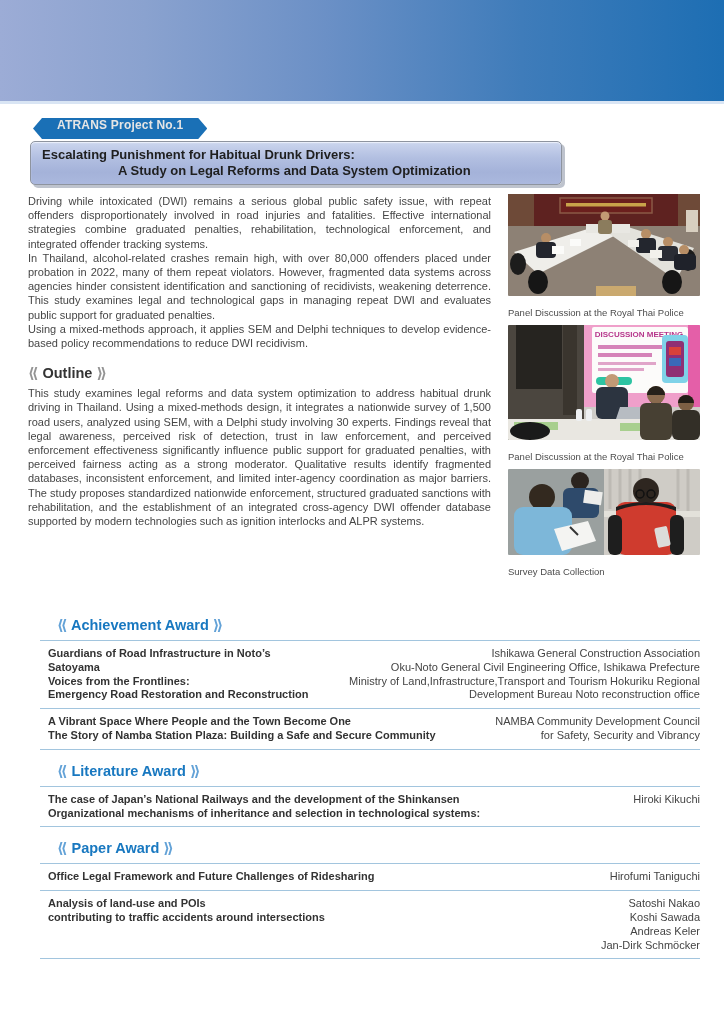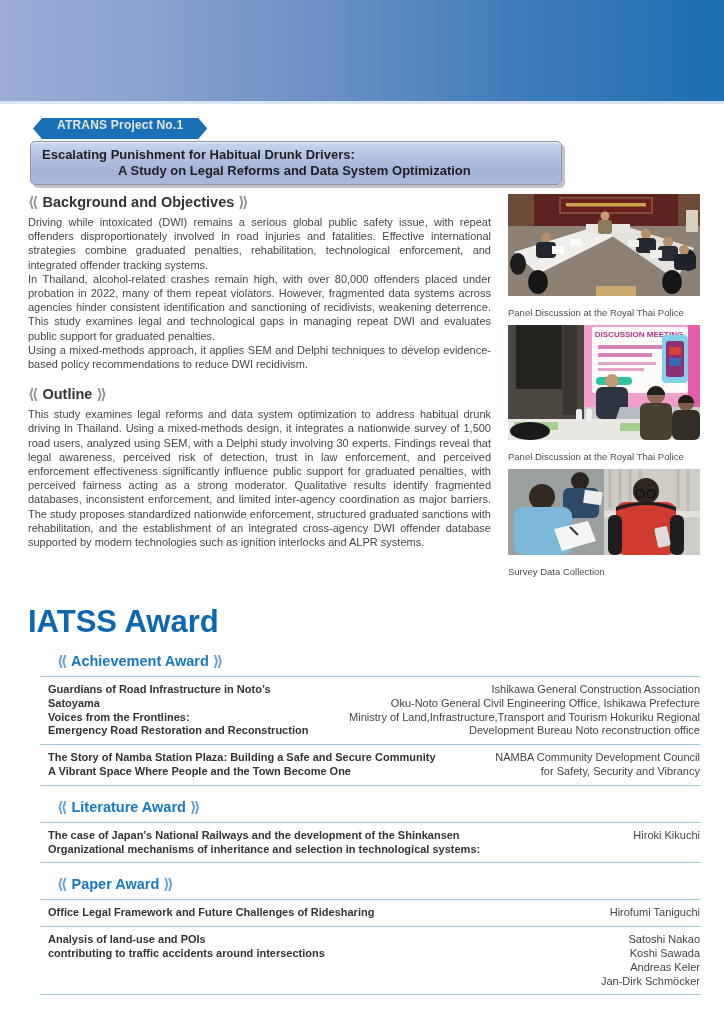--- a/index.html
+++ b/index.html
@@ -58,21 +58,20 @@
   </div>
 
   <div class="title-box">
     <div class="title-l1">Escalating Punishment for Habitual Drunk Drivers:</div>
     <div class="title-l2">A Study on Legal Reforms and Data System Optimization</div>
   </div>
 
   <div class="project">
     <div class="proj-text">
 
-      <h3 class="sec-h"><span class="br">⟪</span> <span>Background and Objectives</span> <span class="br">⟫</span></h3>
       <p class="body-p">Driving while intoxicated (DWI) remains a serious global public safety issue, with repeat offenders disproportionately involved in road injuries and fatalities. Effective international strategies combine graduated penalties, rehabilitation, technological enforcement, and integrated offender tracking systems.</p>
       <p class="body-p">In Thailand, alcohol-related crashes remain high, with over 80,000 offenders placed under probation in 2022, many of them repeat violators. However, fragmented data systems across agencies hinder consistent identification and sanctioning of recidivists, weakening deterrence. This study examines legal and technological gaps in managing repeat DWI and evaluates public support for graduated penalties.</p>
       <p class="body-p">Using a mixed-methods approach, it applies SEM and Delphi techniques to develop evidence-based policy recommendations to reduce DWI recidivism.</p>
 
       <h3 class="sec-h outline"><span class="br">⟪</span> <span>Outline</span> <span class="br">⟫</span></h3>
       <p class="body-p">This study examines legal reforms and data system optimization to address habitual drunk driving in Thailand. Using a mixed-methods design, it integrates a nationwide survey of 1,500 road users, analyzed using SEM, with a Delphi study involving 30 experts. Findings reveal that legal awareness, perceived risk of detection, trust in law enforcement, and perceived enforcement effectiveness significantly influence public support for graduated penalties, with perceived fairness acting as a strong moderator. Qualitative results identify fragmented databases, inconsistent enforcement, and limited inter-agency coordination as major barriers. The study proposes standardized nationwide enforcement, structured graduated sanctions with rehabilitation, and the establishment of an integrated cross-agency DWI offender database supported by modern technologies such as ignition interlocks and ALPR systems.</p>
     </div>
 
     <div class="proj-photos">
 
@@ -180,42 +179,41 @@
           <rect x="162" y="46" width="14" height="40" rx="6" fill="#1e1e1e"></rect>
           <rect x="148" y="58" width="13" height="20" rx="2" fill="#dcdcda" transform="rotate(-12 154 68)"></rect>
         </svg>
         <figcaption>Survey Data Collection</figcaption>
       </figure>
 
     </div>
   </div>
 
   <div class="awards">
-    <h1 class="awards-title">IATSS Award</h1>
 
     <h3 class="group-h"><span class="br">⟪</span> <span>Achievement Award</span> <span class="br">⟫</span></h3>
     <hr class="rule">
     <div class="entry">
       <div class="e-title">
         <div>Guardians of Road Infrastructure in Noto’s Satoyama</div>
         <div>Voices from the Frontlines:</div>
         <div>Emergency Road Restoration and Reconstruction</div>
       </div>
       <div class="e-recip">
         <div>Ishikawa General Construction Association</div>
         <div>Oku-Noto General Civil Engineering Office, Ishikawa Prefecture</div>
         <div>Ministry of Land,Infrastructure,Transport and Tourism Hokuriku Regional</div>
         <div>Development Bureau Noto reconstruction office</div>
       </div>
     </div>
     <hr class="rule">
     <div class="entry">
       <div class="e-title">
+        <div>A Vibrant Space Where People and the Town Become One</div>
         <div>The Story of Namba Station Plaza: Building a Safe and Secure Community</div>
-        <div>A Vibrant Space Where People and the Town Become One</div>
       </div>
       <div class="e-recip">
         <div>NAMBA Community Development Council</div>
         <div>for Safety, Security and Vibrancy</div>
       </div>
     </div>
     <hr class="rule">
 
     <h3 class="group-h"><span class="br">⟪</span> <span>Literature Award</span> <span class="br">⟫</span></h3>
     <hr class="rule">

